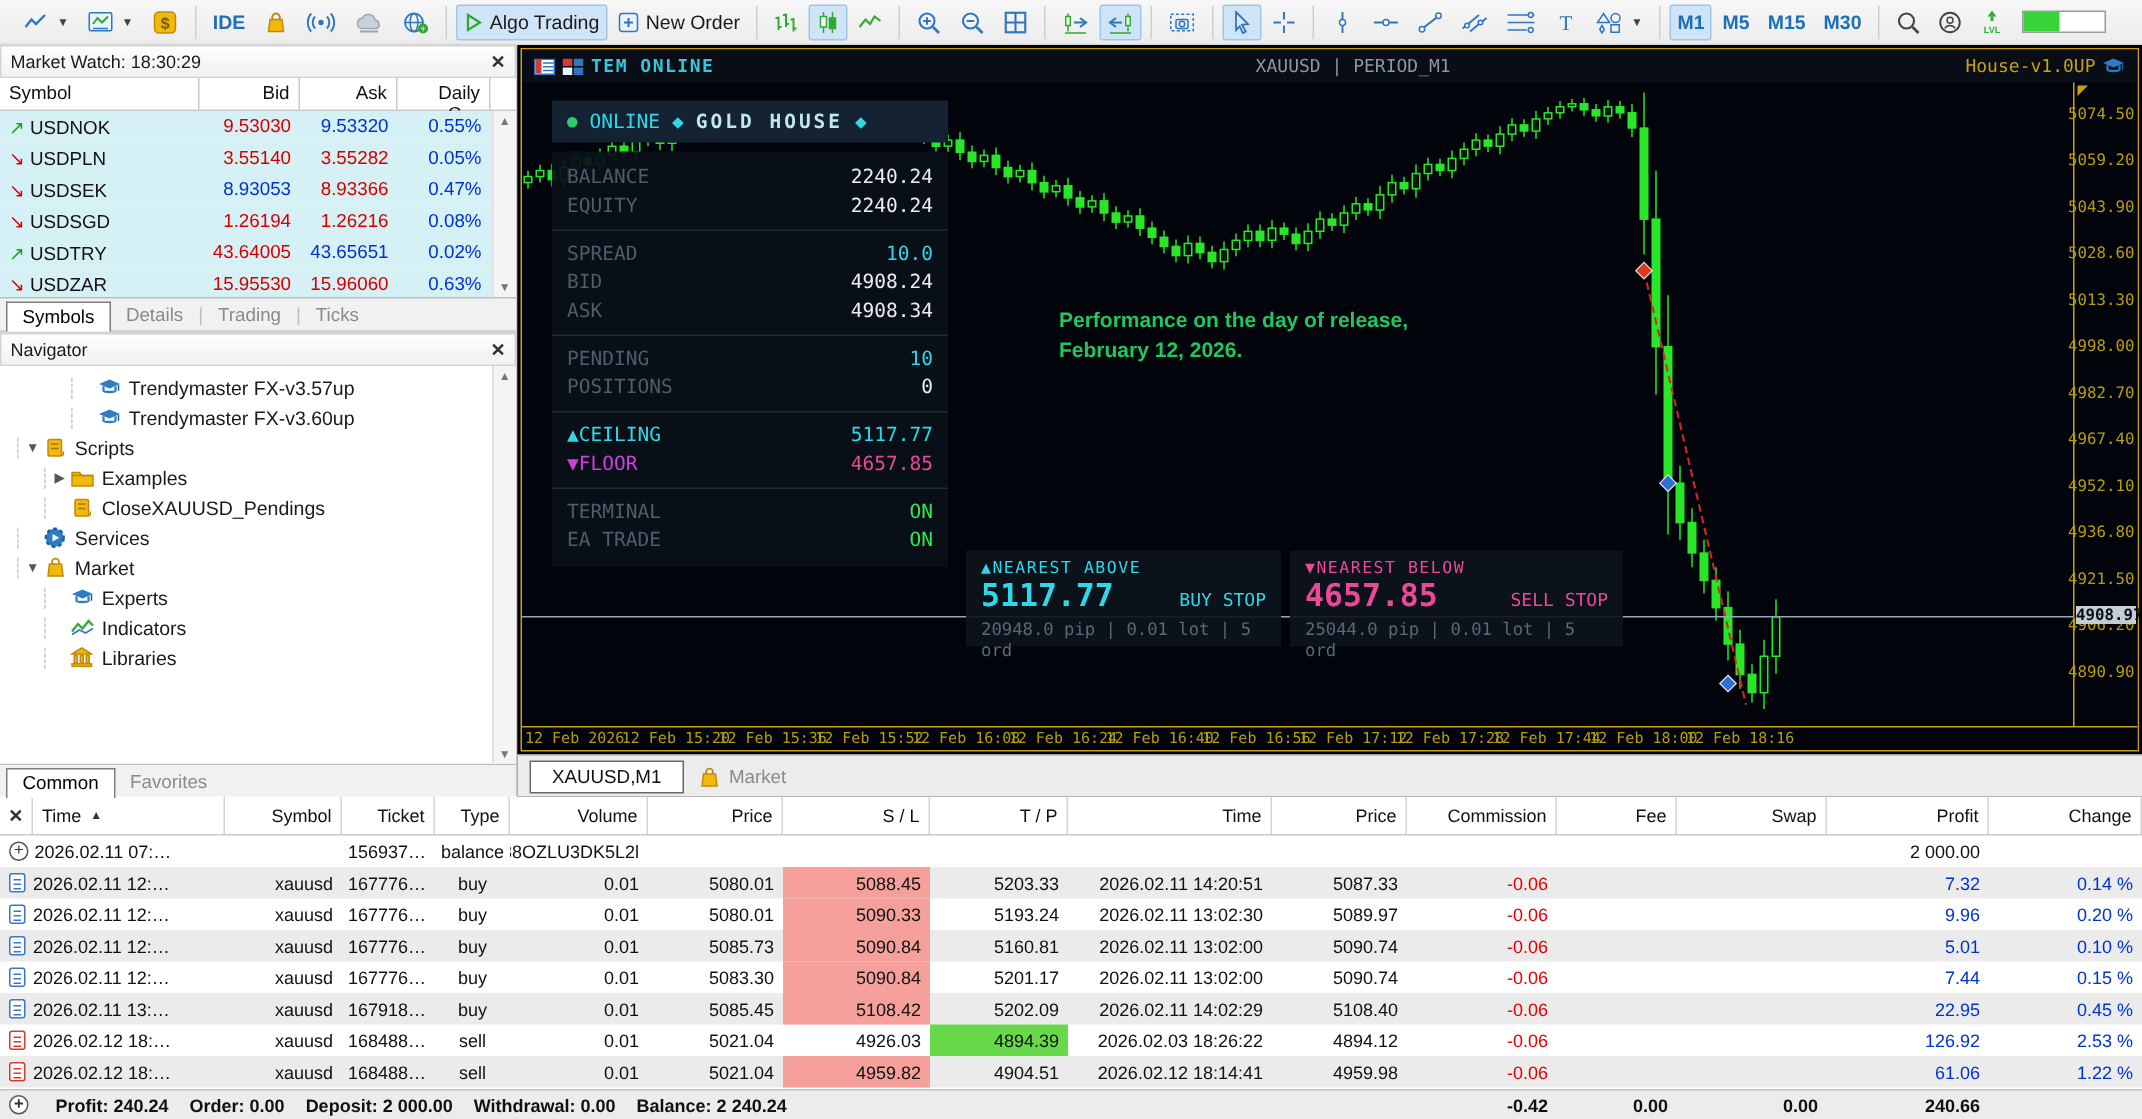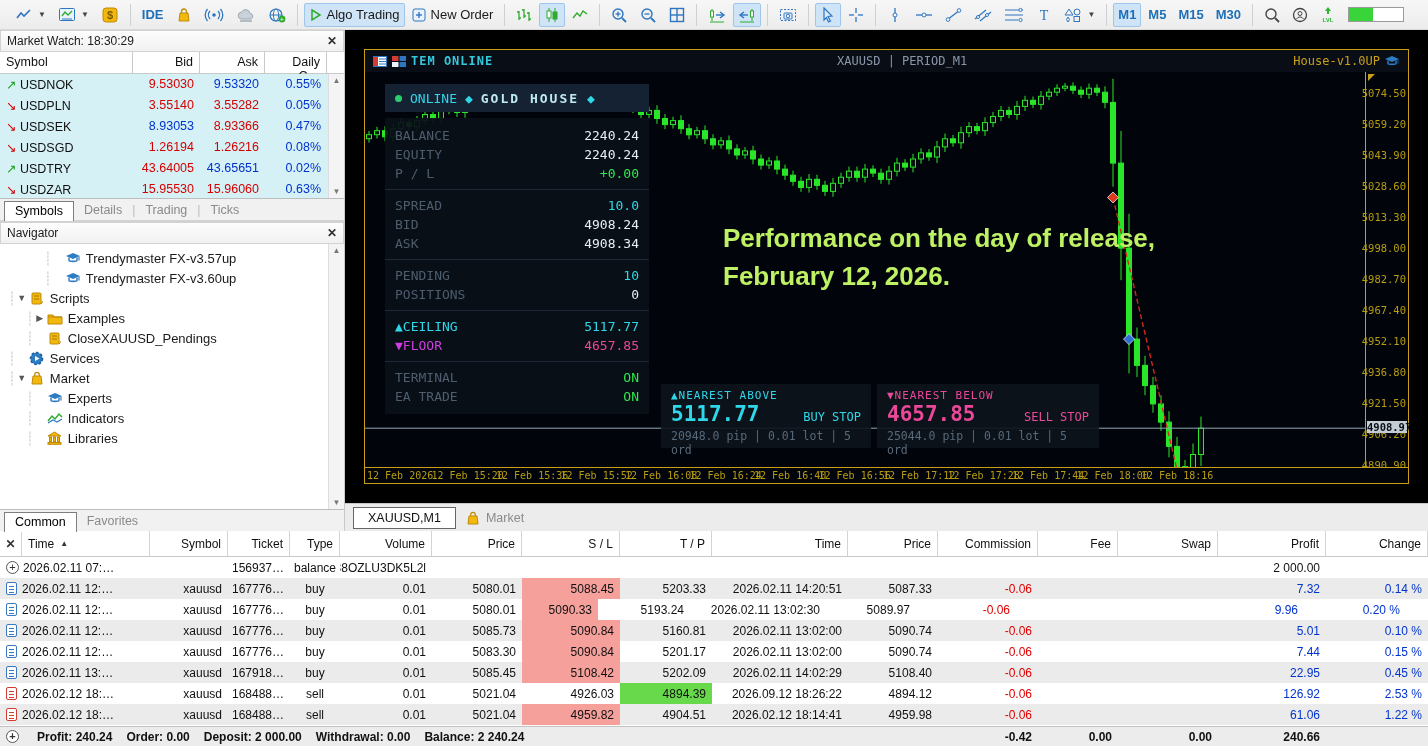--- a/index.html
+++ b/index.html
@@ -53,21 +53,21 @@
 
   
   .nav { flex:1; display:flex; flex-direction:column; }
   .nav-tree { flex:1; position:relative; overflow:hidden; background:#fff; padding-top:4px; }
   .tree-row { height:20px; display:flex; align-items:center; font-size:13px; color:#1a1a1a; white-space:nowrap; }
   .tree-row .exp { width:12px; text-align:center; color:#555; font-size:9px; }
   .tree-row .ticon { width:18px; display:flex; justify-content:center; }
   .tree-guide { color:#c9c9c9; }
 
   
-  .chart-outer { height:473px; background:#000; padding:19px; }
+  .chart-outer { height:473px; background:#000; padding:2px; }
   .chart-panel { height:100%; border:1px solid #c8a018; display:flex; flex-direction:column; background:#01050b; }
   .chart-header { height:22px; background:#090d15; display:flex; align-items:center; padding:0 8px; gap:5px;
                   font-family:"DejaVu Sans Mono", monospace; font-size:12px; }
   .ch-title { color:#35c8dc; font-weight:bold; letter-spacing:1px; }
   .ch-mid { position:absolute; left:50%; transform:translateX(-38%); color:#8a97a8; }
   .ch-right { margin-left:auto; color:#c8a018; display:flex; align-items:center; gap:4px; }
   .chart-body { flex:1; display:flex; position:relative; }
   .plot { position:relative; flex:1; overflow:hidden; }
   .plot svg.candles { position:absolute; inset:0; }
   .price-axis { width:43px; position:relative; border-left:1px solid #c8a018; background:#01050b;
@@ -96,21 +96,21 @@
   .l-cyan { color:#2fd8e8 !important; } .l-magenta { color:#cf3fe0 !important; }
 
   .nearest { position:absolute; top:312px; height:64px; background:rgba(13,19,28,0.92);
              font-family:"DejaVu Sans Mono", monospace; padding:5px 10px; }
   .nr-title { font-size:11px; letter-spacing:1px; }
   .nr-line { display:flex; align-items:baseline; justify-content:space-between; }
   .nr-price { font-size:21px; font-weight:bold; }
   .nr-side { font-size:12px; }
   .nr-info { font-size:11.5px; color:#57697a; margin-top:3px; }
 
-  .watermark { position:absolute; left:358px; top:148px; color:#bef264; font-size:26px; font-weight:600;
+  .watermark { position:absolute; left:358px; top:148px; color:#22c55e; font-size:14px; font-weight:600;
                line-height:1.45; font-family:"Liberation Sans", sans-serif; }
 
   
   .chart-tabs { height:28px; background:#ececec; border-top:1px solid #c9c9c9; display:flex;
                 align-items:center; padding-left:8px; gap:10px; }
   .ctab { background:#fff; border:1px solid #666; padding:3px 14px; font-size:12.5px; }
   .ctab-inactive { color:#8a8a8a; display:flex; align-items:center; gap:6px; font-size:12.5px; }
 
   
   .history { height:195px; background:#fff; overflow:hidden; }
@@ -940,24 +940,20 @@
                 <div class="ip-body" id="ip-body">
                     <div class="ip-sec">
                       <div class="ip-row">
                         <span class="l">BALANCE</span>
                         <span class="v-white">2240.24</span>
                       </div>
                       <div class="ip-row">
                         <span class="l">EQUITY</span>
                         <span class="v-white">2240.24</span>
                       </div>
-                      <div class="ip-row">
-                        <span class="l">P / L</span>
-                        <span class="v-green">+0.00</span>
-                      </div>
                     </div>
                     <div class="ip-sec">
                       <div class="ip-row">
                         <span class="l">SPREAD</span>
                         <span class="v-cyan">10.0</span>
                       </div>
                       <div class="ip-row">
                         <span class="l">BID</span>
                         <span class="v-white">4908.24</span>
                       </div>
@@ -1133,21 +1129,21 @@
       <div class="h-row">
         <div class="h-cell al-l" style="width: 150px; flex: 0 0 auto;">
           <span class="row-icon "></span>
           <span>2026.02.11 12:…</span>
         </div>
         <div class="h-cell al-r" style="width: 78px; flex: 0 0 auto;">xauusd</div>
         <div class="h-cell al-r" style="width: 62px; flex: 0 0 auto;">167776…</div>
         <div class="h-cell al-c" style="width: 50px; flex: 0 0 auto;">buy</div>
         <div class="h-cell al-r" style="width: 92px; flex: 0 0 auto;">0.01</div>
         <div class="h-cell al-r" style="width: 90px; flex: 0 0 auto;">5080.01</div>
-        <div class="h-cell al-r cell-red-bg" style="width: 76px; flex: 0 0 auto;">5090.33</div>
+        <div class="h-cell al-r cell-red-bg" style="width: 98px; flex: 0 0 auto;">5090.33</div>
         <div class="h-cell al-r" style="width: 92px; flex: 0 0 auto;">5193.24</div>
         <div class="h-cell al-r" style="width: 136px; flex: 0 0 auto;">2026.02.11 13:02:30</div>
         <div class="h-cell al-r" style="width: 90px; flex: 0 0 auto;">5089.97</div>
         <div class="h-cell al-r c-com" style="width: 100px; flex: 0 0 auto;">-0.06</div>
         <div class="h-cell al-r" style="width: 80px; flex: 0 0 auto;"></div>
         <div class="h-cell al-r" style="width: 100px; flex: 0 0 auto;"></div>
         <div class="h-cell al-r c-prof" style="width: 108px; flex: 0 0 auto;">9.96</div>
         <div class="h-cell al-r c-chg" style="width: 102px; flex: 0 0 auto;">0.20 %</div>
       </div>
       <div class="h-row zebra">
@@ -1215,21 +1211,21 @@
           <span class="row-icon sell"></span>
           <span>2026.02.12 18:…</span>
         </div>
         <div class="h-cell al-r" style="width: 78px; flex: 0 0 auto;">xauusd</div>
         <div class="h-cell al-r" style="width: 62px; flex: 0 0 auto;">168488…</div>
         <div class="h-cell al-c" style="width: 50px; flex: 0 0 auto;">sell</div>
         <div class="h-cell al-r" style="width: 92px; flex: 0 0 auto;">0.01</div>
         <div class="h-cell al-r" style="width: 90px; flex: 0 0 auto;">5021.04</div>
         <div class="h-cell al-r" style="width: 98px; flex: 0 0 auto;">4926.03</div>
         <div class="h-cell al-r cell-green-bg" style="width: 92px; flex: 0 0 auto;">4894.39</div>
-        <div class="h-cell al-r" style="width: 136px; flex: 0 0 auto;">2026.09.12 18:26:22</div>
+        <div class="h-cell al-r" style="width: 136px; flex: 0 0 auto;">2026.02.03 18:26:22</div>
         <div class="h-cell al-r" style="width: 90px; flex: 0 0 auto;">4894.12</div>
         <div class="h-cell al-r c-com" style="width: 100px; flex: 0 0 auto;">-0.06</div>
         <div class="h-cell al-r" style="width: 80px; flex: 0 0 auto;"></div>
         <div class="h-cell al-r" style="width: 100px; flex: 0 0 auto;"></div>
         <div class="h-cell al-r c-prof" style="width: 108px; flex: 0 0 auto;">126.92</div>
         <div class="h-cell al-r c-chg" style="width: 102px; flex: 0 0 auto;">2.53 %</div>
       </div>
       <div class="h-row zebra">
         <div class="h-cell al-l" style="width: 150px; flex: 0 0 auto;">
           <span class="row-icon sell"></span>

